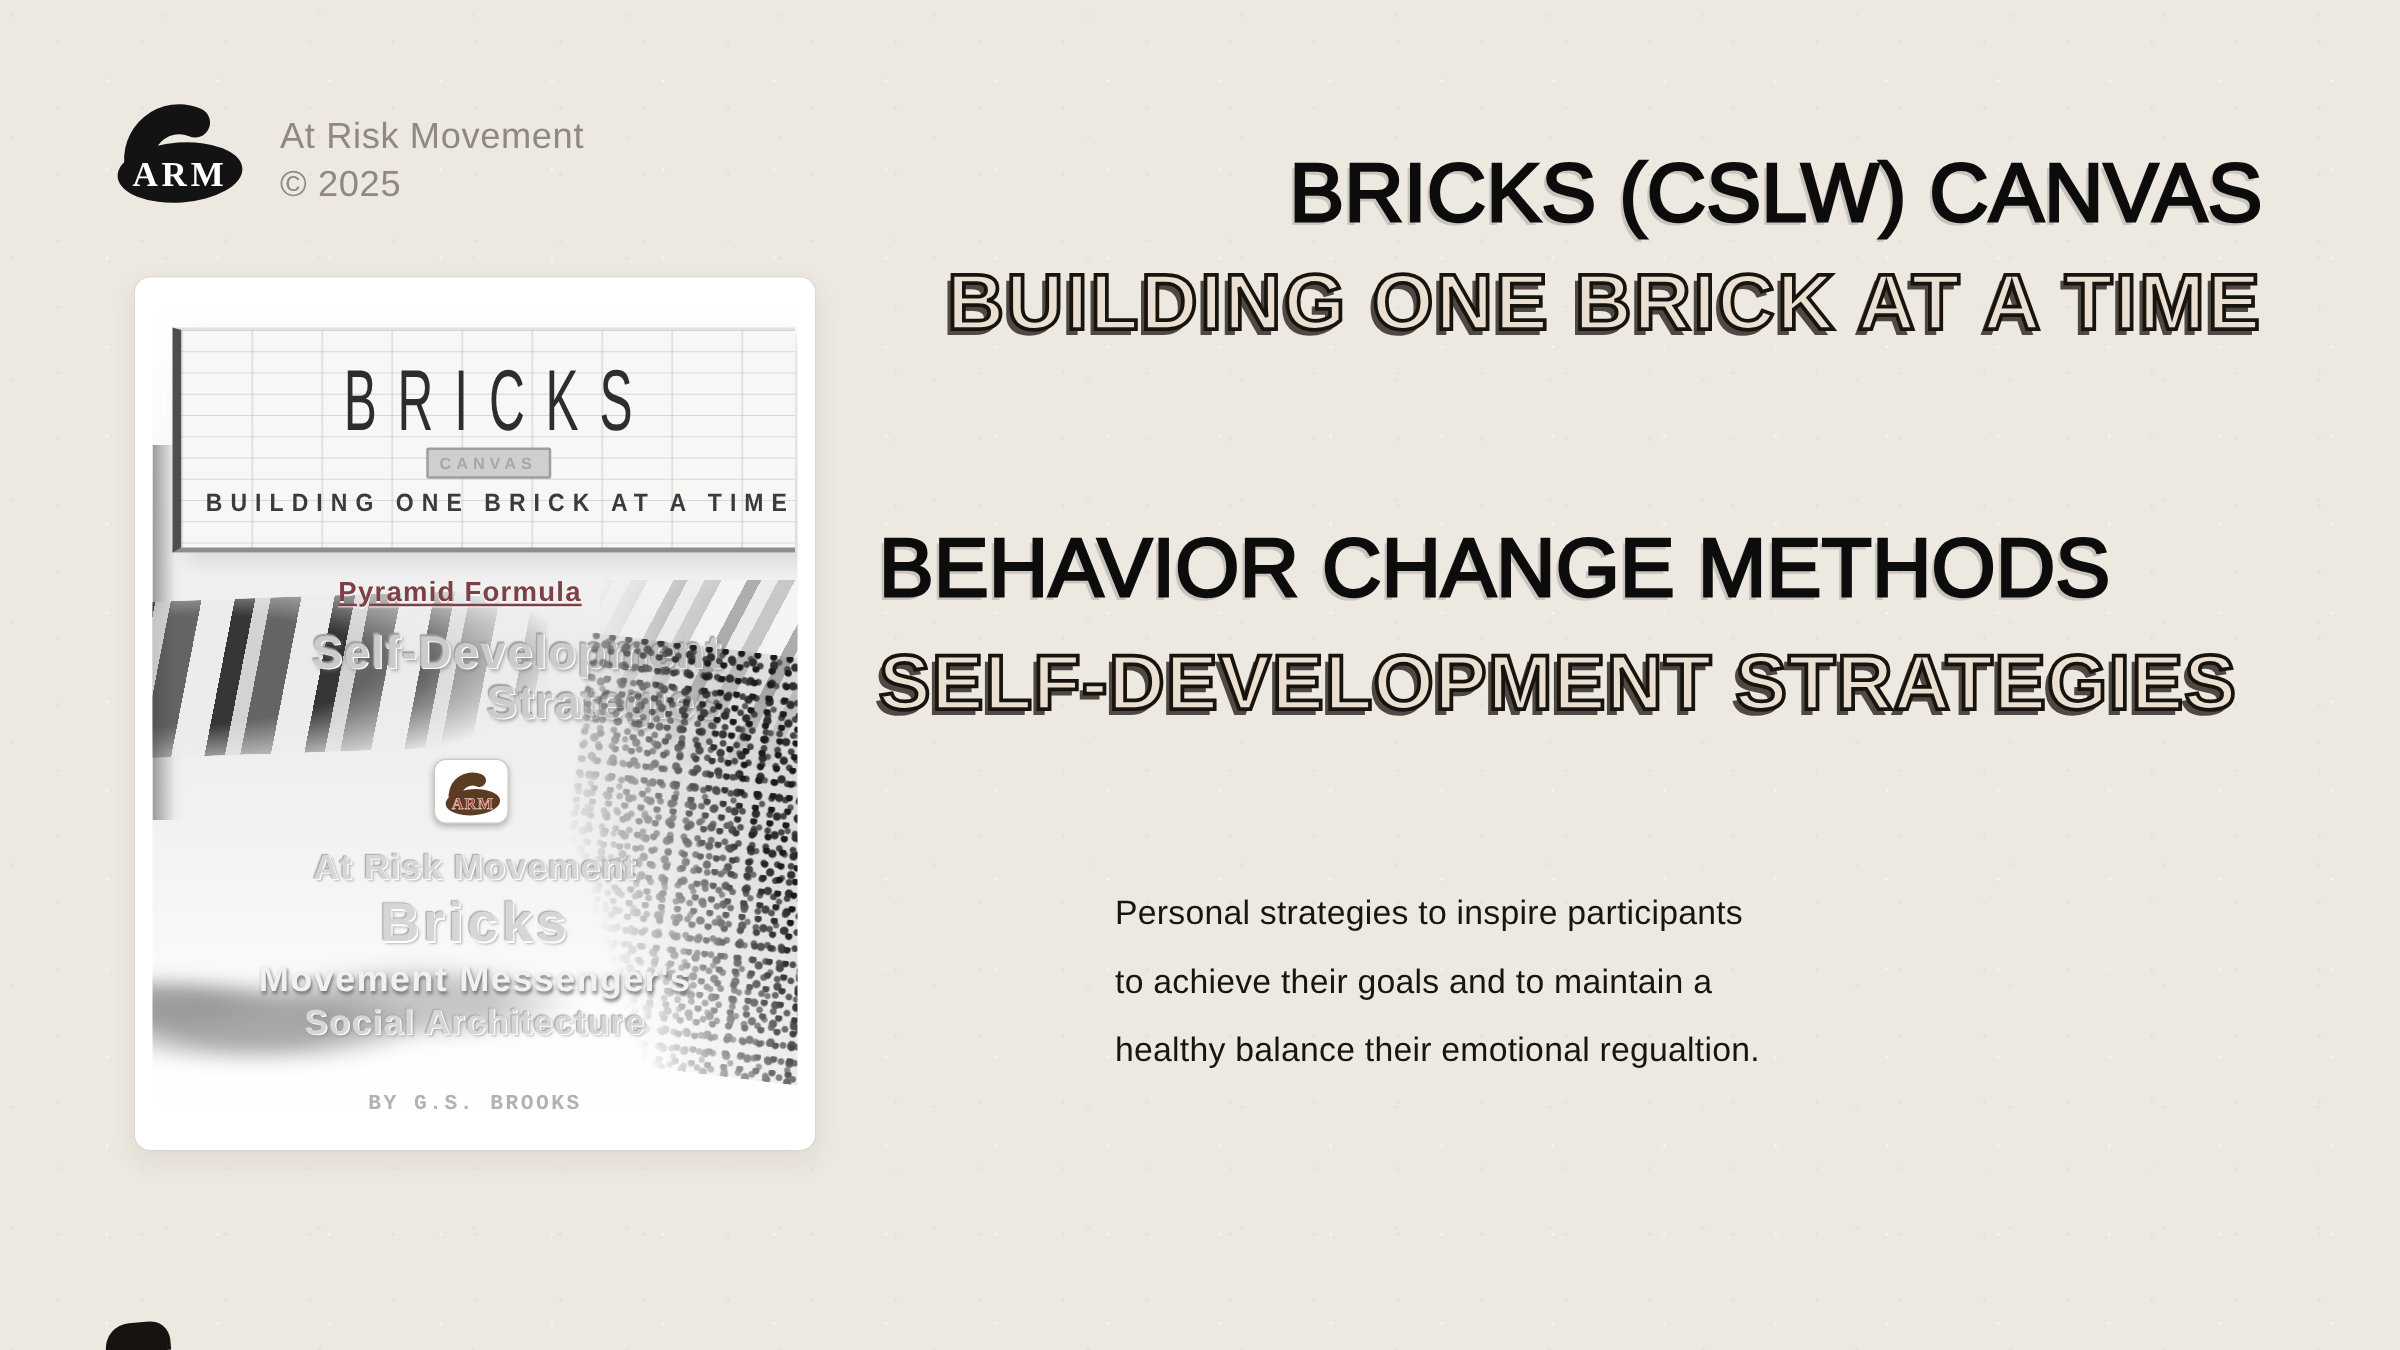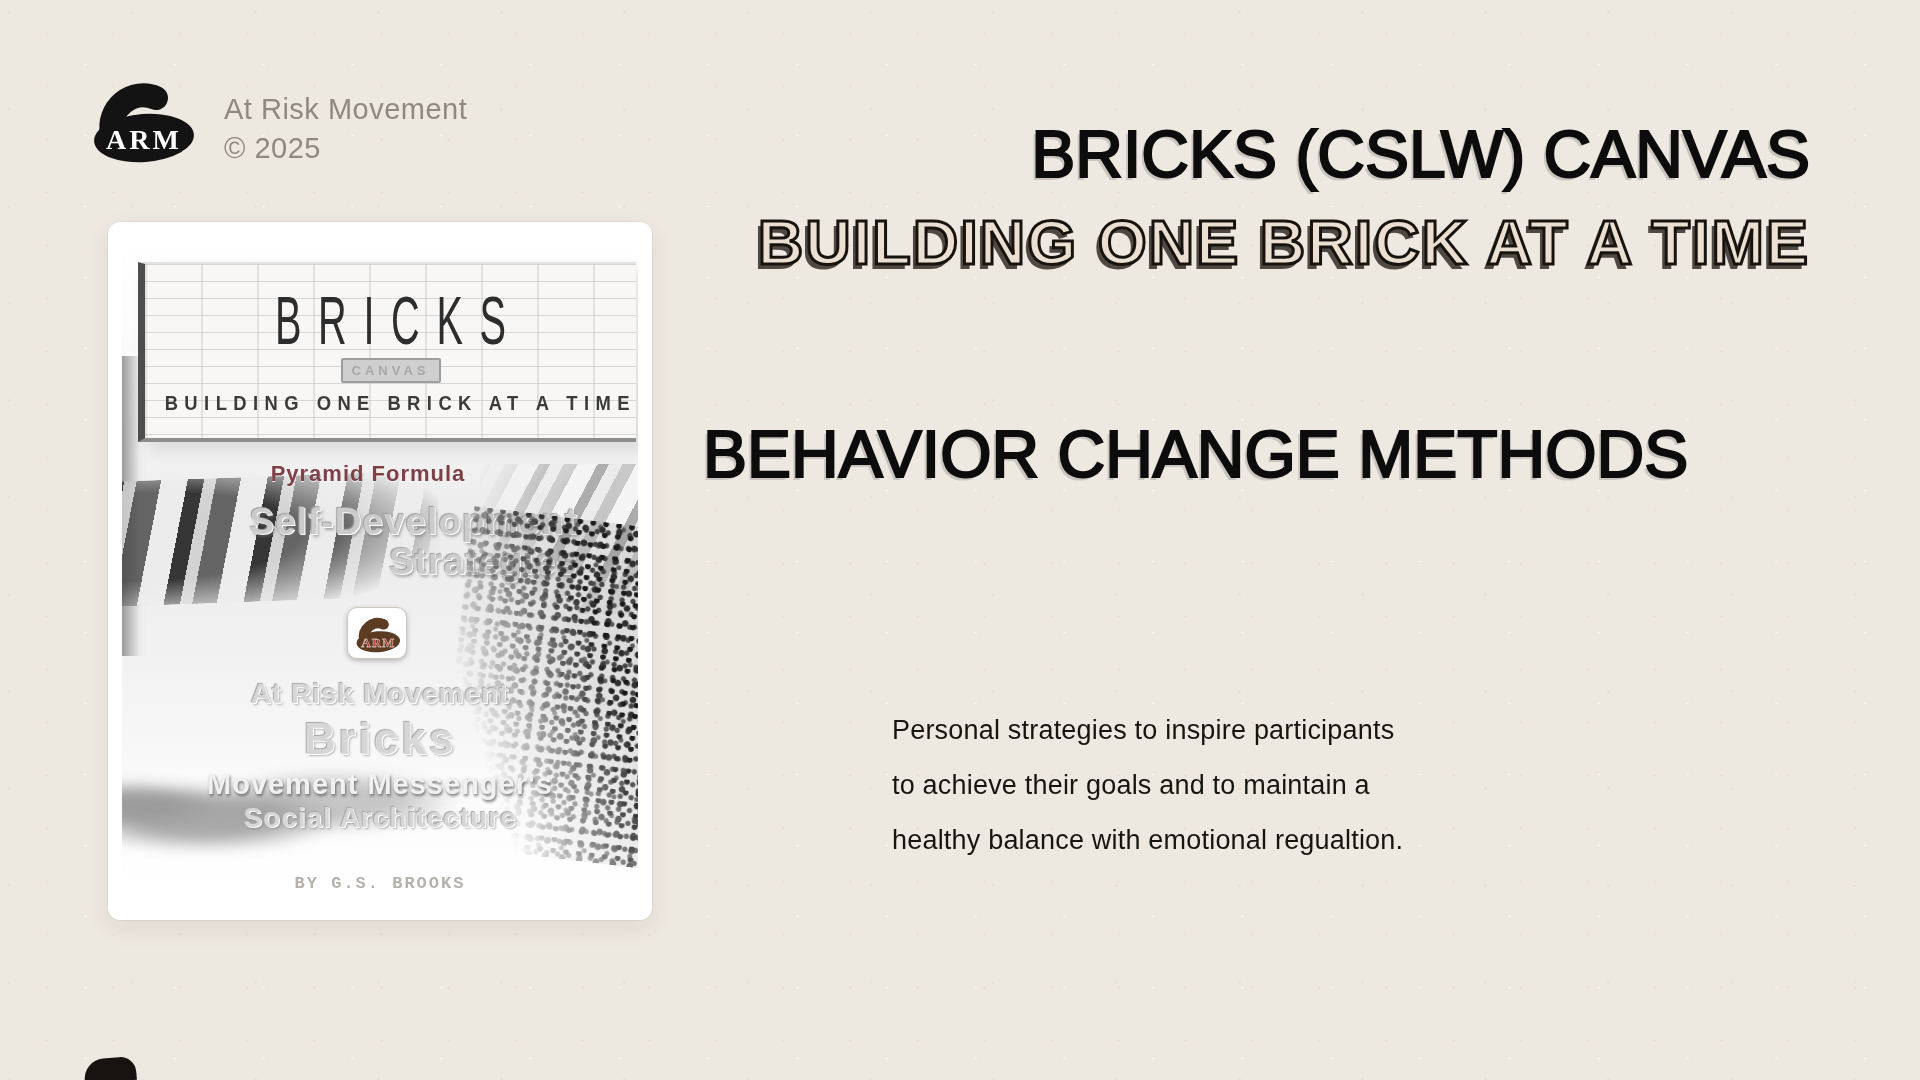--- a/index.html
+++ b/index.html
@@ -77,20 +77,21 @@
     font-size:13px;letter-spacing:4px;color:#a8a8a8;font-weight:700;
   }
   .c-tagline{
     margin-top:9px;font-size:20px;font-weight:700;color:#3b3b3b;
     letter-spacing:7px;transform:scaleX(0.92);transform-origin:center;white-space:nowrap;
   }
   .c-kicker{
     position:absolute;left:0;width:492px;top:225px;text-align:center;
     font-size:22px;font-weight:700;color:#7D4046;letter-spacing:1px;
     text-shadow:0 1px 0 rgba(255,255,255,0.8);
+    text-decoration:underline;
   }
   .c-roadband{
     position:absolute;left:-12px;top:240px;width:330px;height:125px;
     background:repeating-linear-gradient(103deg,
       rgba(28,28,28,0.88) 0 16px, rgba(205,205,205,0.85) 16px 28px,
       rgba(66,66,66,0.8) 28px 52px, rgba(235,235,235,0.9) 52px 78px);
     -webkit-mask-image:radial-gradient(130% 100% at 12% 45%, #000 35%, transparent 72%);
             mask-image:radial-gradient(130% 100% at 12% 45%, #000 35%, transparent 72%);
     transform:rotate(-2deg);
   }
@@ -168,24 +169,25 @@
     <text x="58" y="77" text-anchor="middle" font-family="Liberation Serif, serif" font-weight="700" font-size="28" letter-spacing="3" fill="#ffffff">ARM</text>
   </svg>
   <div class="brand-text">
     <div>At Risk Movement</div>
     <div>© 2025</div>
   </div>
 
   <div class="h-solid headline-title">BRICKS (CSLW) CANVAS</div>
   <div class="h-outline headline-sub">BUILDING ONE BRICK AT A TIME</div>
   <div class="h-solid section-title">BEHAVIOR CHANGE METHODS</div>
+  <div class="h-outline section-sub">SELF-DEVELOPMENT STRATEGIES</div>
   <div class="body-copy">
     <div>Personal strategies to inspire participants</div>
     <div>to achieve their goals and to maintain a</div>
-    <div>healthy balance with emotional regualtion.</div>
+    <div>healthy balance their emotional regualtion.</div>
   </div>
 
   <div class="cover">
     <div class="cover-photo">
       <div class="c-vign-left"></div>
       <div class="c-roadband"></div>
       <div class="c-road-right"></div>
 
       <div class="brick-panel">
         <div class="c-bricks-title">BRICKS</div>

